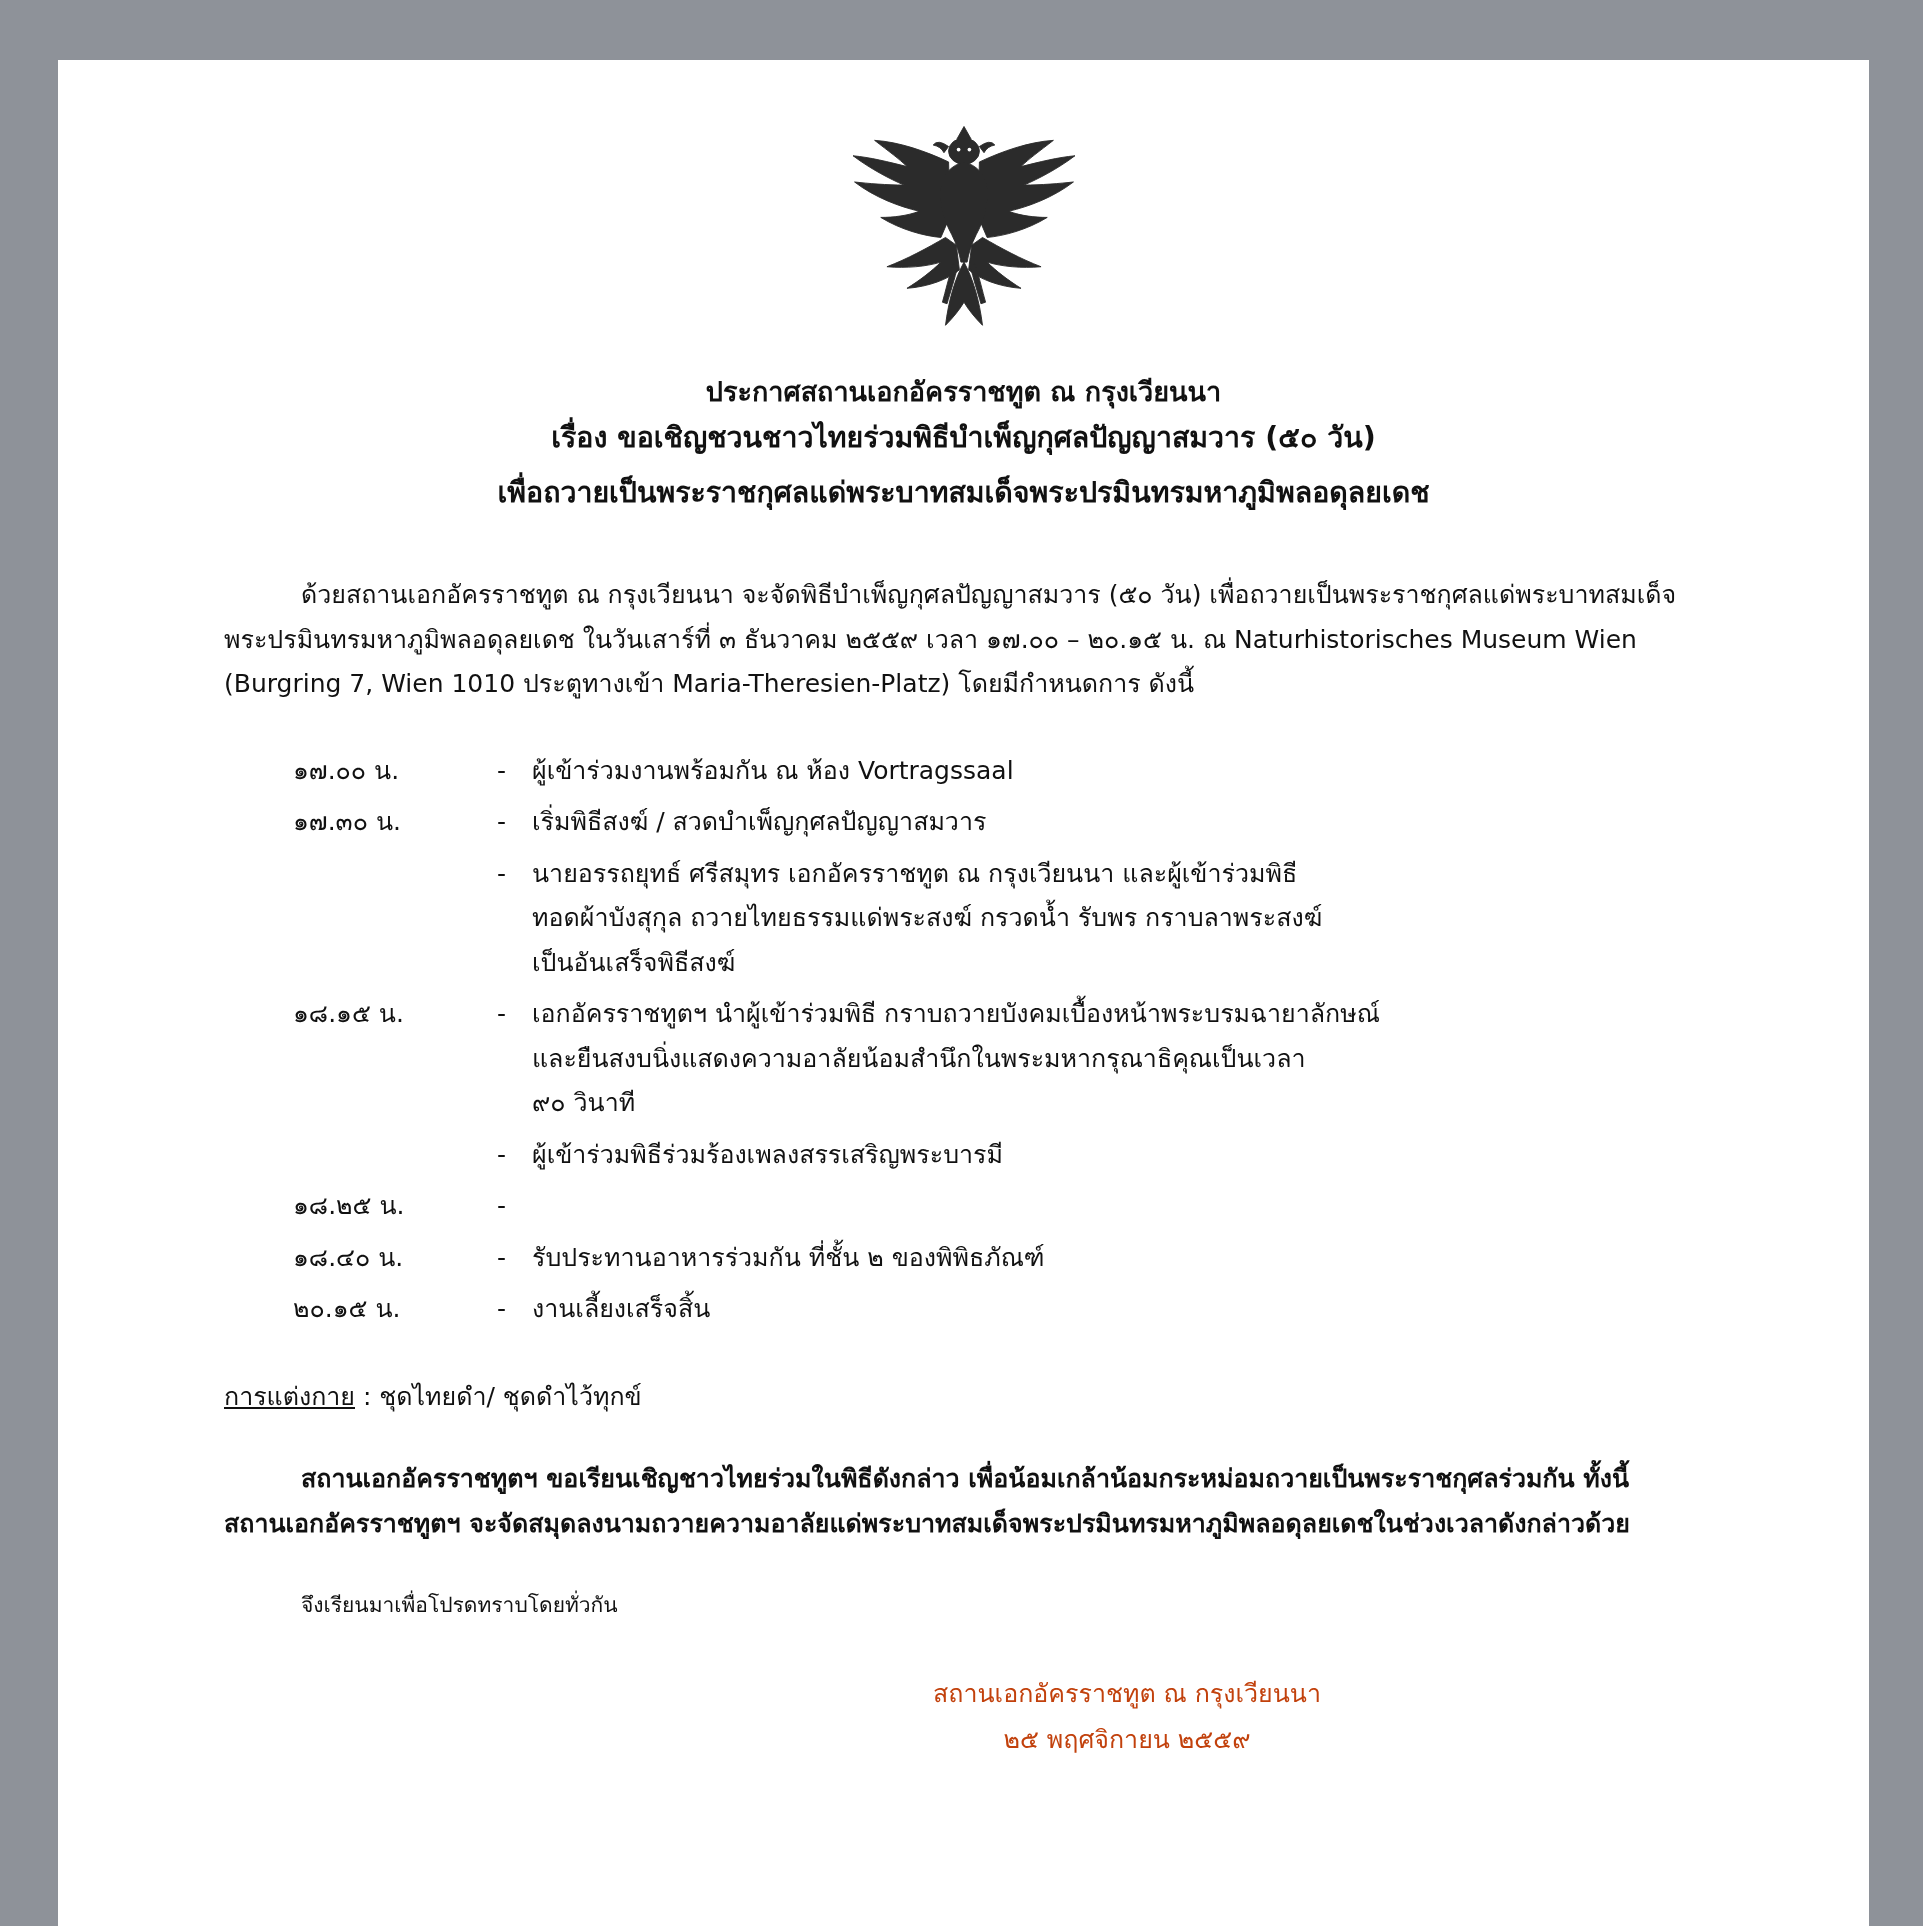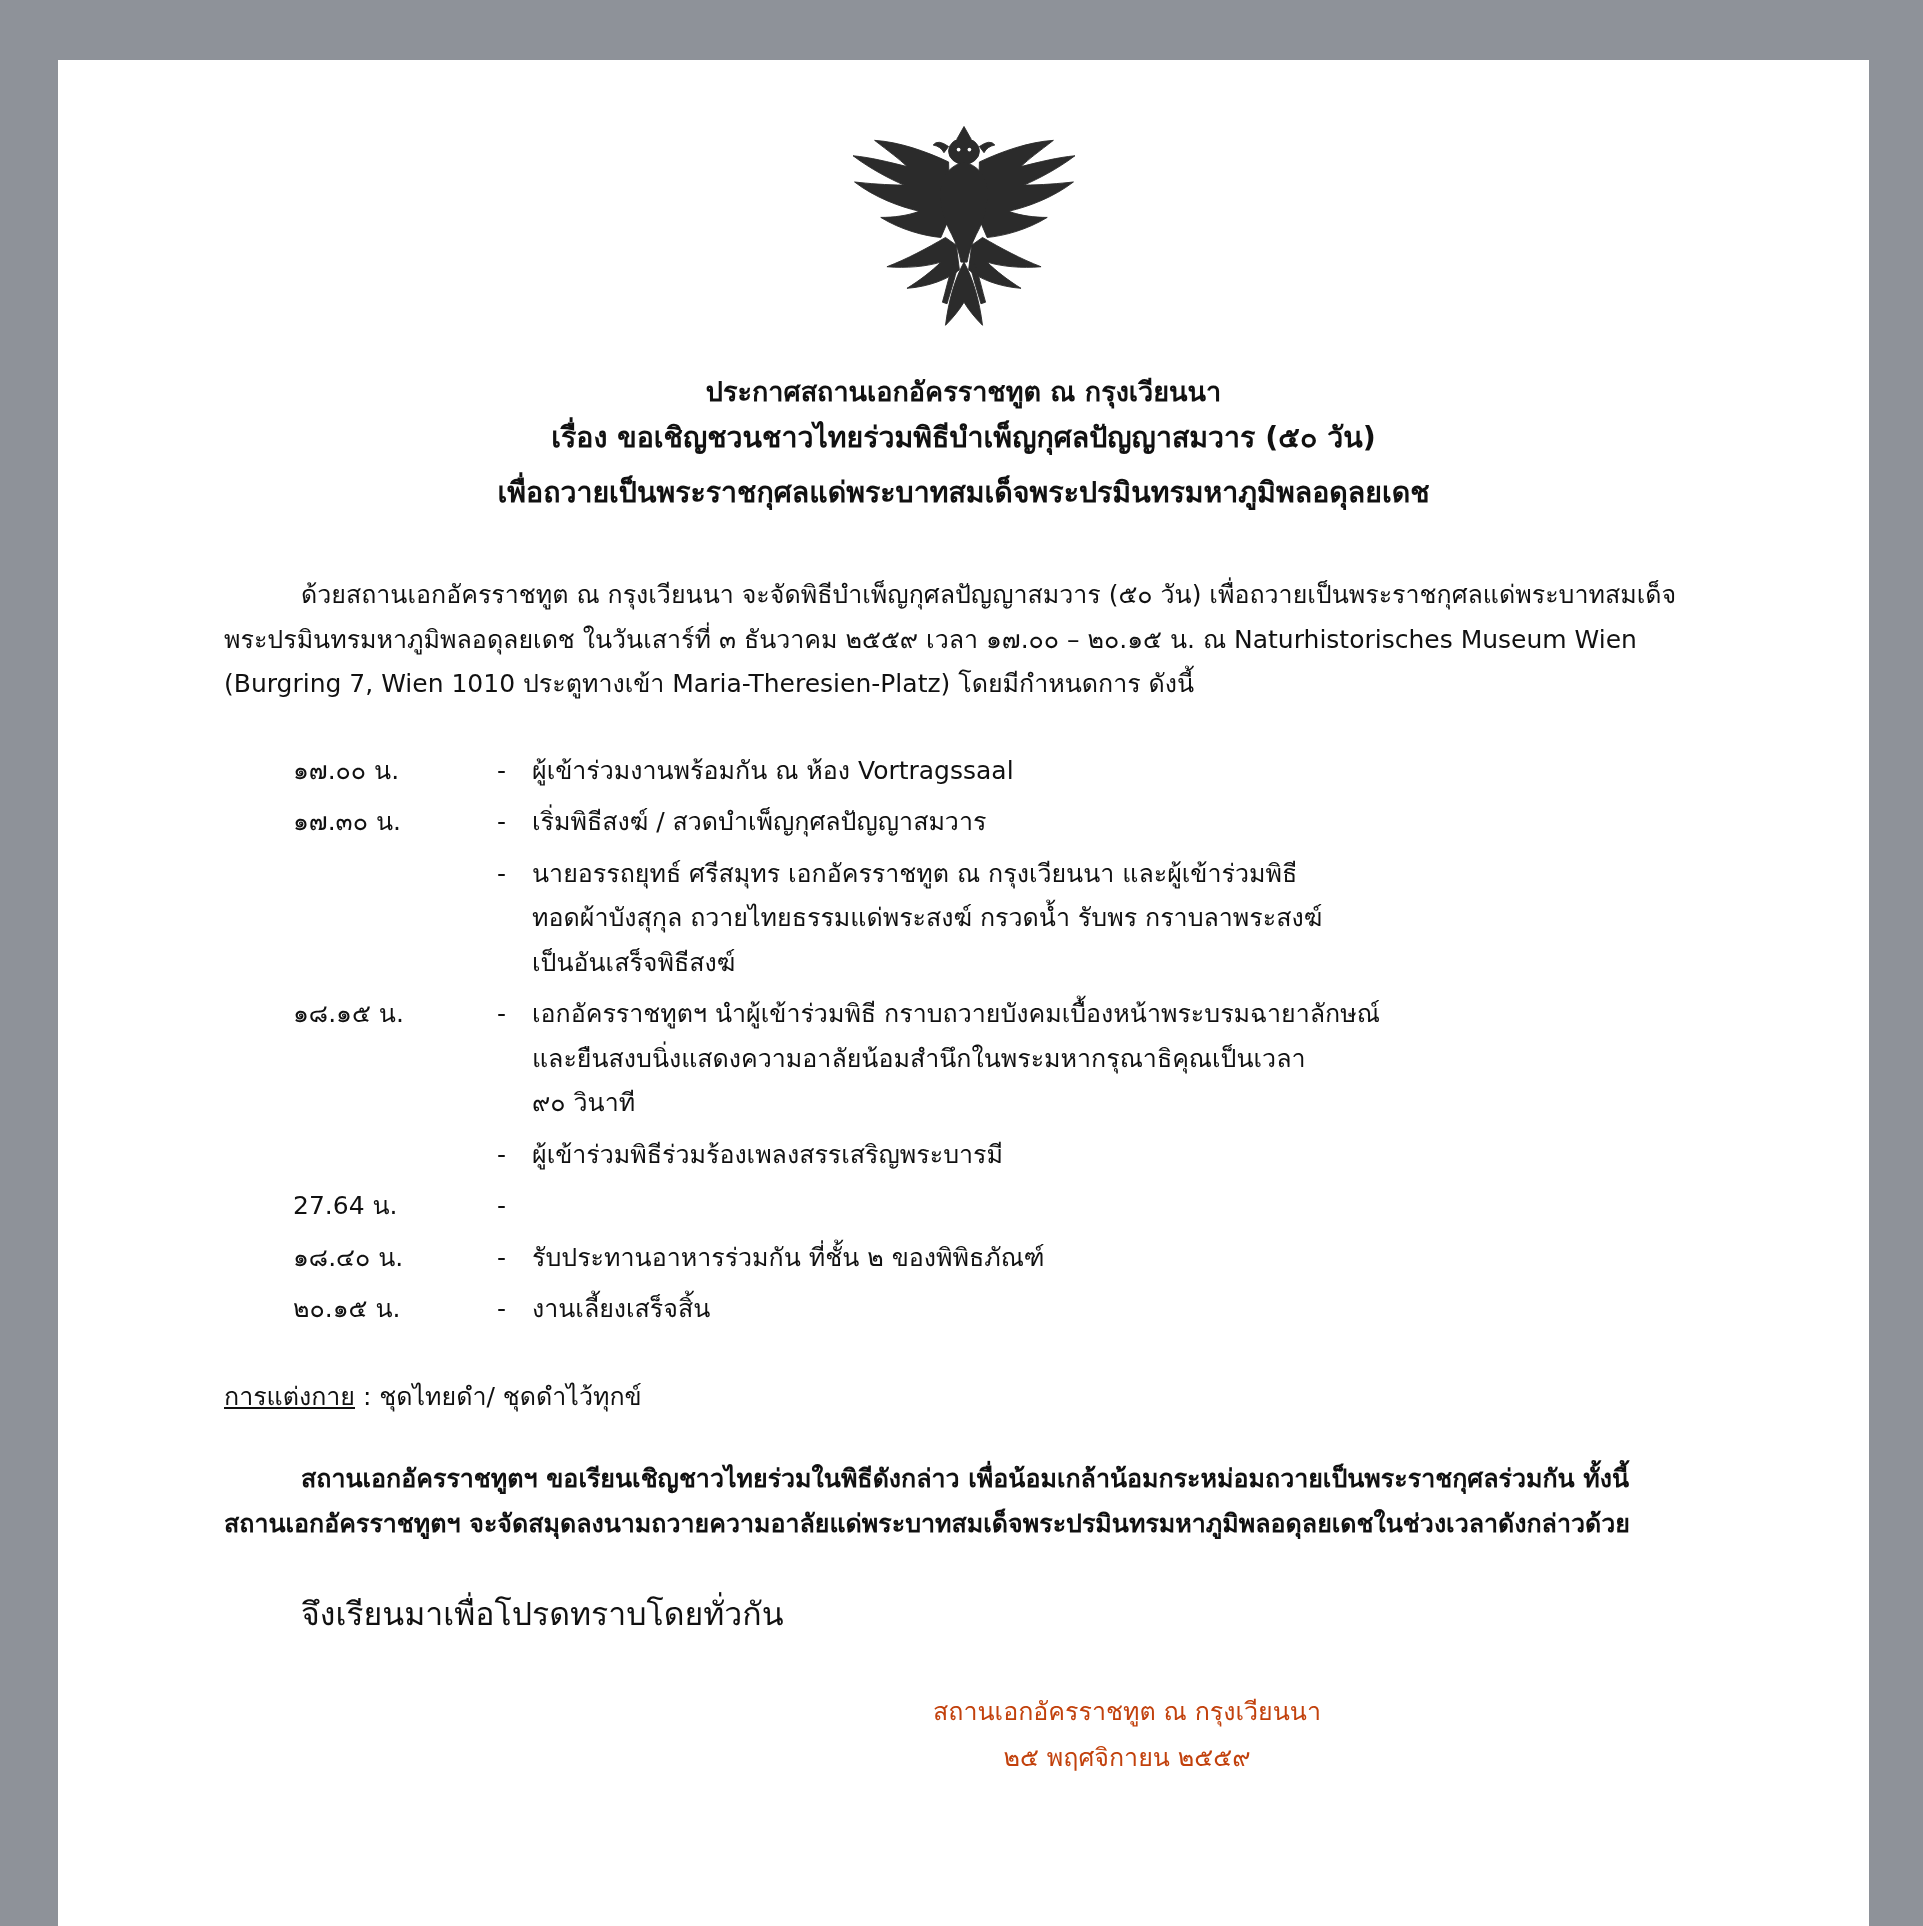--- a/index.html
+++ b/index.html
@@ -127,21 +127,21 @@
     margin-top: 39px;
     color: #111;
     font-size: 25px;
     line-height: 1.78;
     font-weight: bold;
   }
 
   .final-note {
     margin-top: 42px;
     color: #111;
-    font-size: 32px;
+    font-size: 21px;
     text-indent: 77px;
   }
 
   
   .sign-block {
     margin-top: 50px;
     text-align: center;
     color: #c2410c;
     font-size: 25px;
     line-height: 1.85;
@@ -270,21 +270,21 @@
 
         <div class="sched-row">
           <div class="sched-time"></div>
           <div class="sched-dash">-</div>
           <div class="sched-text">
             <span>ผู้เข้าร่วมพิธีร่วมร้องเพลงสรรเสริญพระบารมี</span>
           </div>
         </div>
 
         <div class="sched-row">
-          <div class="sched-time">27.64 น.</div>
+          <div class="sched-time">๑๘.๒๕ น.</div>
           <div class="sched-dash">-</div>
         </div>
 
         <div class="sched-row">
           <div class="sched-time">๑๘.๔๐ น.</div>
           <div class="sched-dash">-</div>
           <div class="sched-text">
             <span>รับประทานอาหารร่วมกัน ที่ชั้น ๒ ของพิพิธภัณฑ์</span>
           </div>
         </div>

